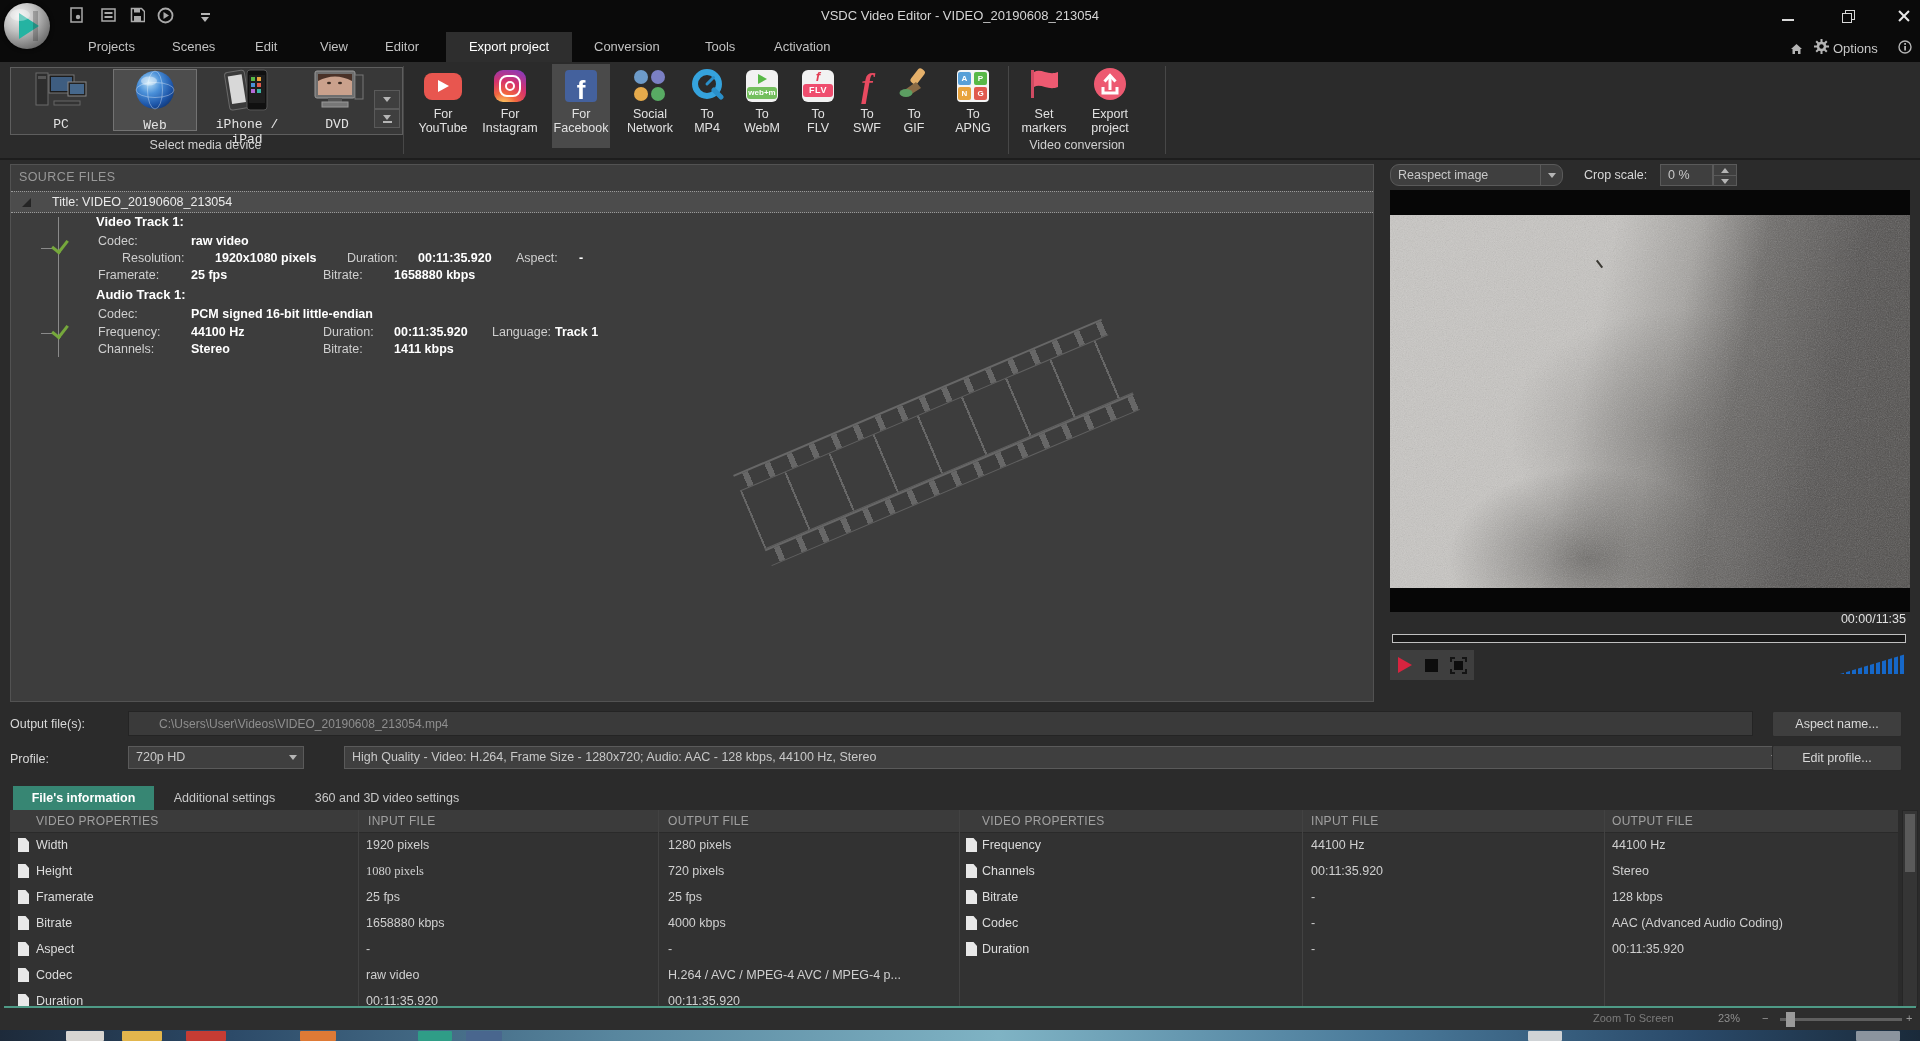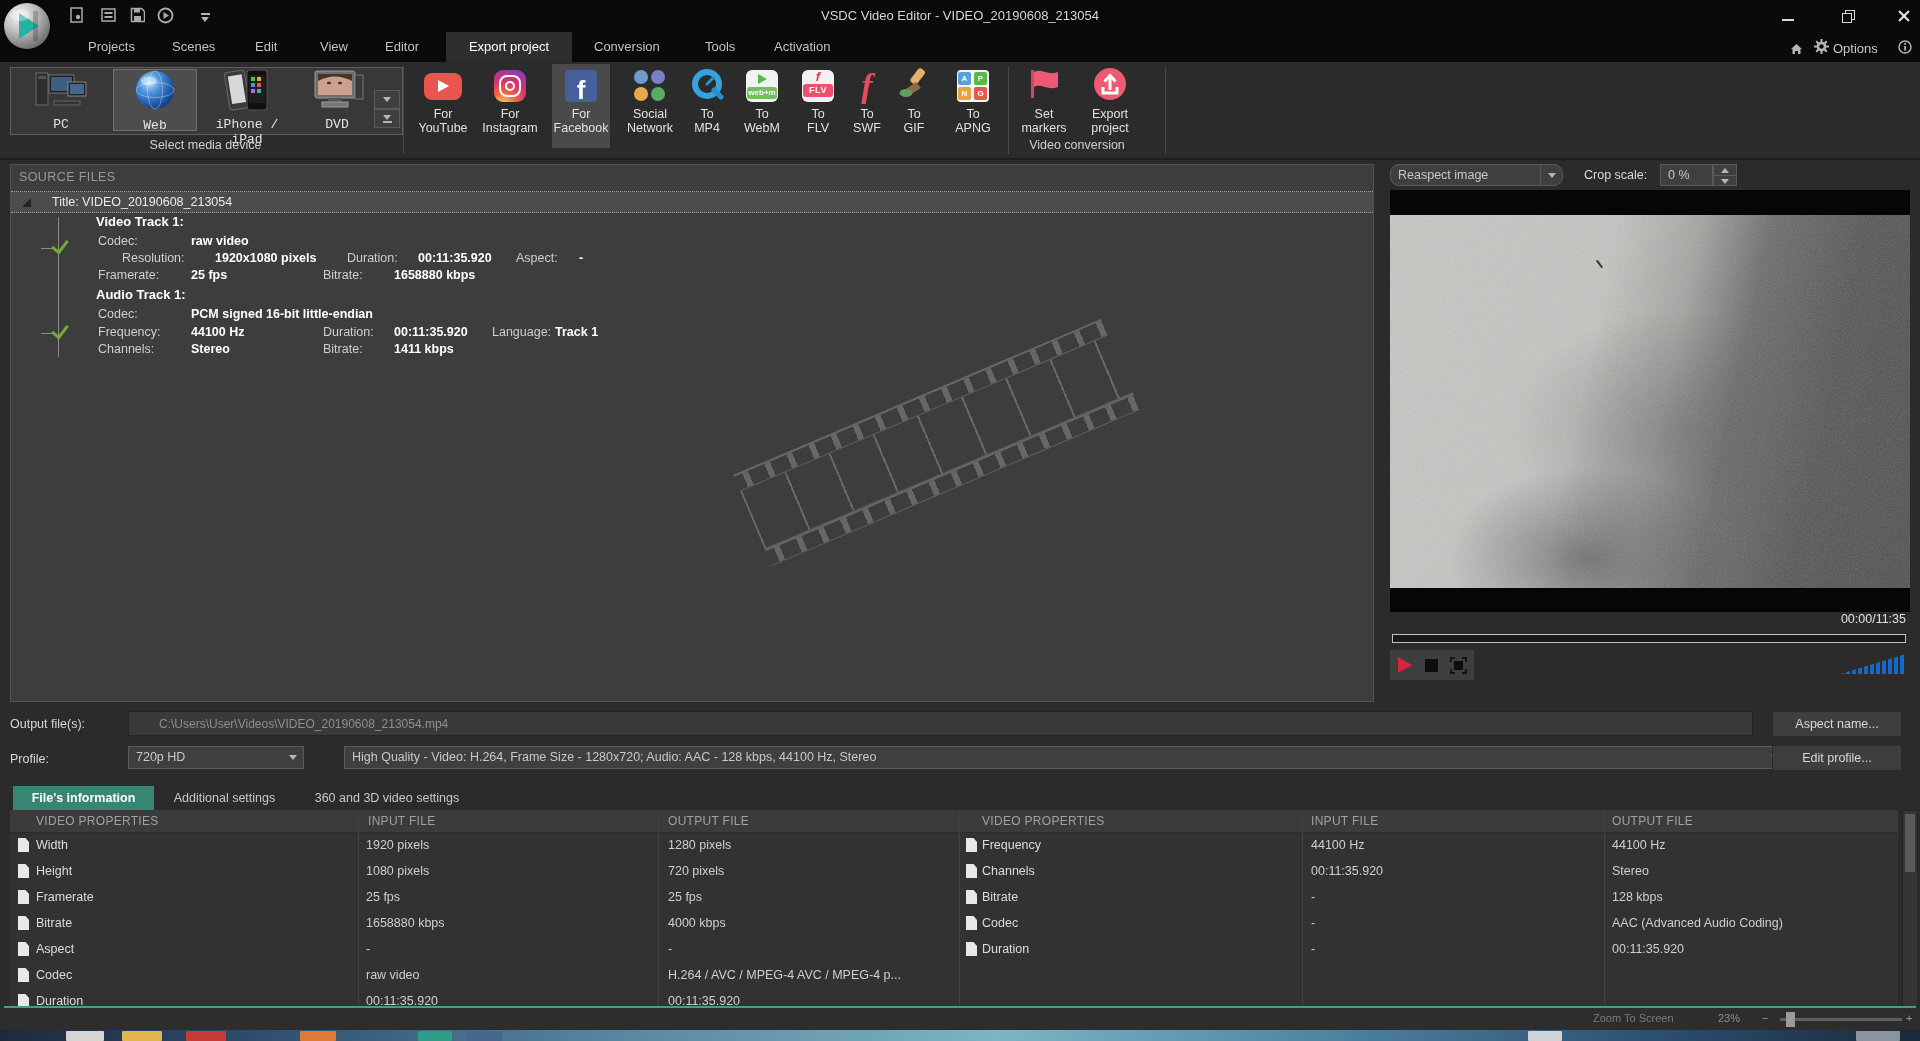--- a/index.html
+++ b/index.html
@@ -607,21 +607,21 @@
   <div class="tbody" style="left:10px;width:950px;">
     <div class="trow" style="top:0px;">
       <span class="page-ico" style="left:8px;"></span>
       <span class="cell" style="left:26px;">Width</span>
       <span class="cell val" style="left:356px;">1920 pixels</span>
       <span class="cell val" style="left:658px;">1280 pixels</span>
     </div>
     <div class="trow" style="top:26px;">
       <span class="page-ico" style="left:8px;"></span>
       <span class="cell" style="left:26px;">Height</span>
-      <span class="cell val" style="left:356px;">1080 pixels</span>
+      <span class="cell val" style="left:356px;font-family:Liberation Serif, serif;">1080 pixels</span>
       <span class="cell val" style="left:658px;">720 pixels</span>
     </div>
     <div class="trow" style="top:52px;">
       <span class="page-ico" style="left:8px;"></span>
       <span class="cell" style="left:26px;">Framerate</span>
       <span class="cell val" style="left:356px;">25 fps</span>
       <span class="cell val" style="left:658px;">25 fps</span>
     </div>
     <div class="trow" style="top:78px;">
       <span class="page-ico" style="left:8px;"></span>

